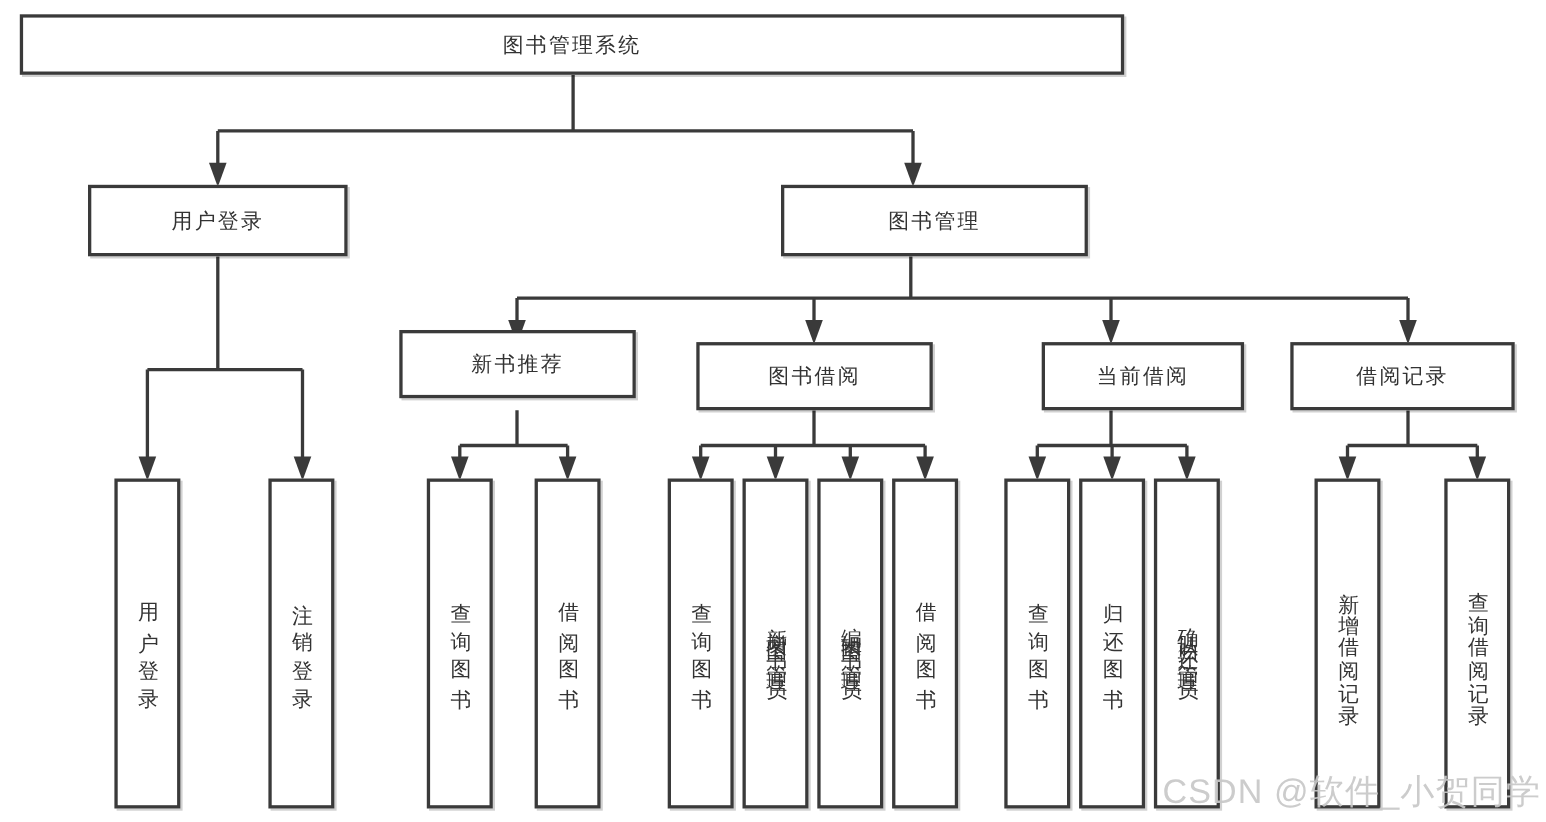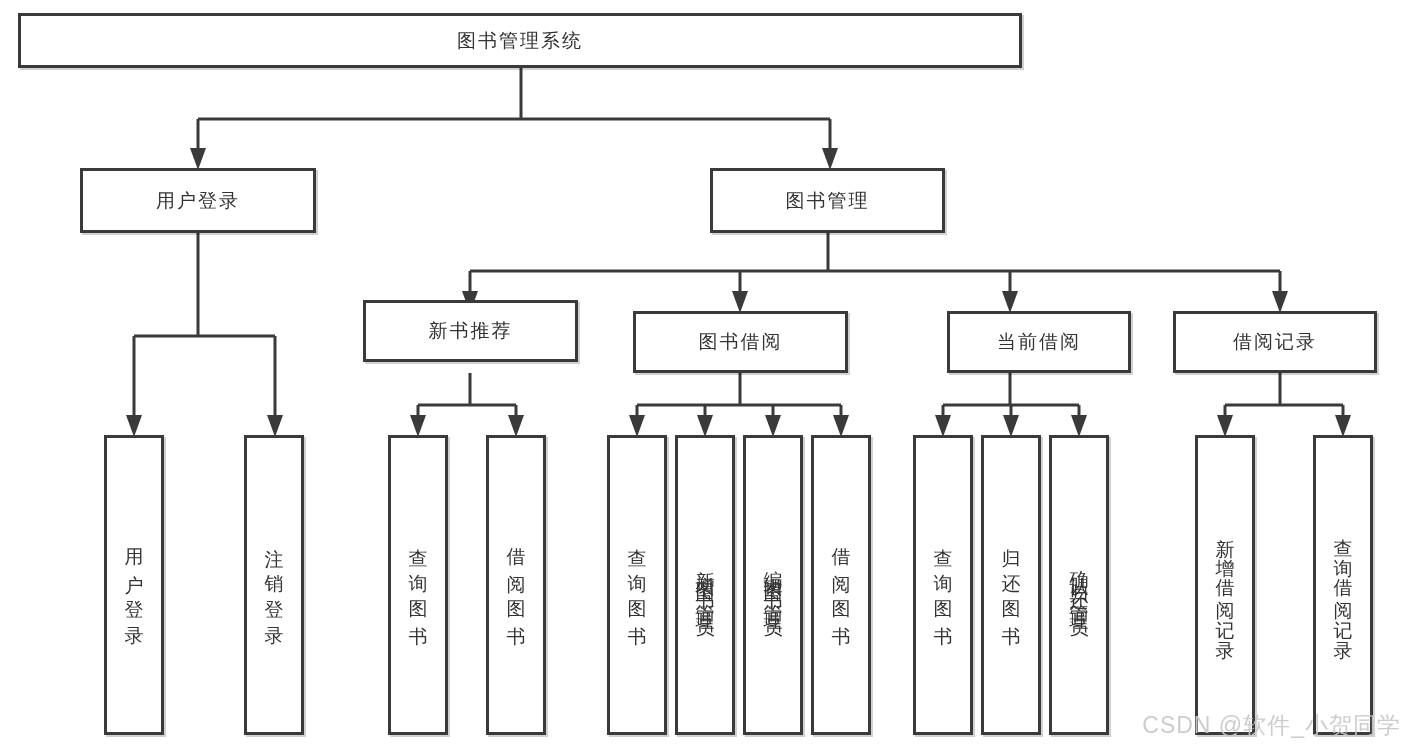--- a/index.html
+++ b/index.html
@@ -36,21 +36,21 @@
   .vlabel{
     writing-mode:vertical-rl;
     text-orientation:mixed;
     white-space:nowrap;
     letter-spacing:14px;
   }
   .watermark{
     position:absolute;
     right:4px;bottom:6px;
     z-index:3;
-    font-size:23px;
+    font-size:31px;
     letter-spacing:1px;
     color:var(--wm);
     opacity:0.92;
     white-space:nowrap;
   }
 </style>
 </head>
 <body>
 
 <div class="canvas">
@@ -91,21 +91,21 @@
     <polygon points="1335,415 1351,415 1343,437"></polygon>
   </svg>
 
   <div class="box" style="left:18px;top:13px;width:1004px;height:55px;">
     <span>图书管理系统</span>
   </div>
 
   <div class="box" style="left:80px;top:168px;width:236px;height:65px;">
     <span>用户登录</span>
   </div>
-  <div class="box" style="left:710px;top:168px;width:235px;height:65px;">
+  <div class="box" style="left:710px;top:168px;width:279px;height:65px;">
     <span>图书管理</span>
   </div>
 
   <div class="box" style="left:363px;top:300px;width:215px;height:62px;text-align:center;">
     <span>新书推荐</span>
   </div>
   <div class="box" style="left:633px;top:311px;width:215px;height:62px;">
     <span>图书借阅</span>
   </div>
   <div class="box" style="left:903px;top:311px;width:184px;height:62px;margin-left:44px;">

